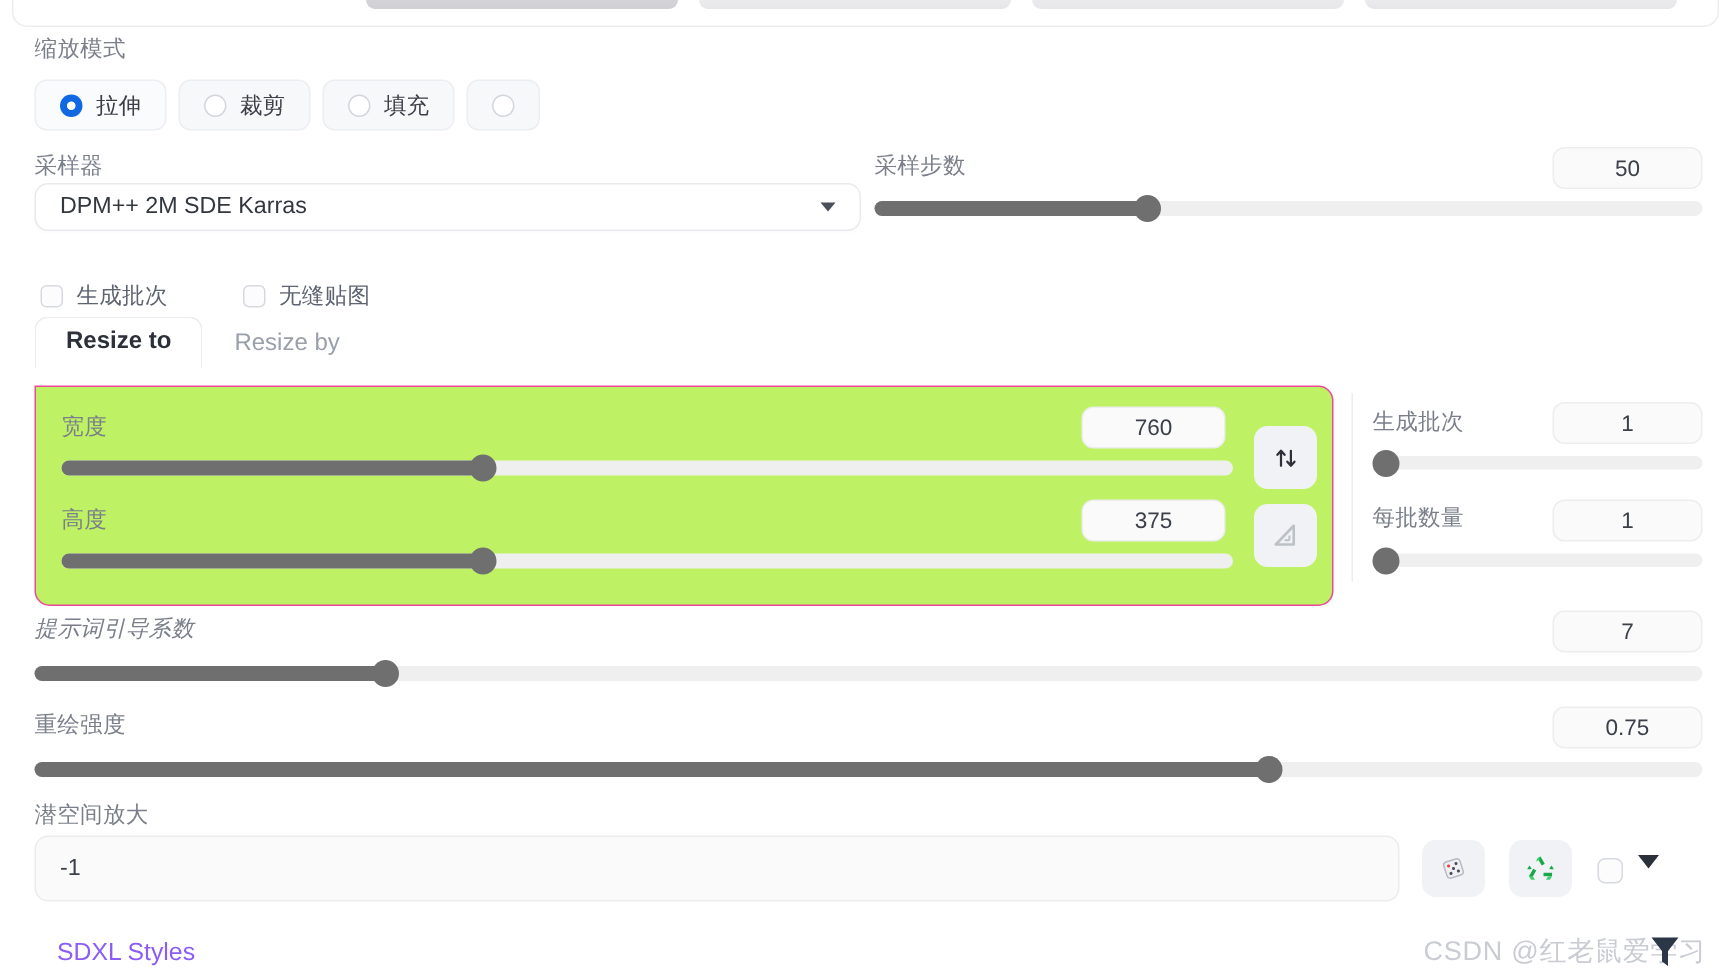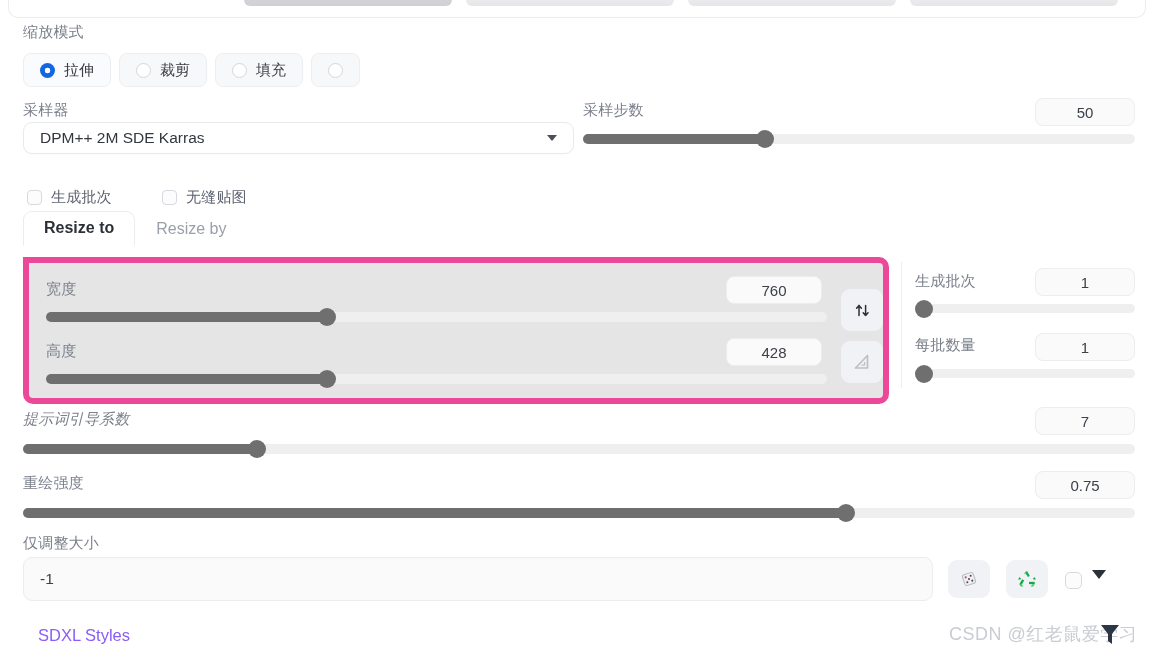--- a/index.html
+++ b/index.html
@@ -109,22 +109,22 @@
   }
   .tab.active {
     color:#2b3039; font-weight:bold;
     background:#fff;
     border-color:#ebecef; border-bottom:1px solid #fff;
   }
 
   
   .resize-panel {
     position:absolute;
-    border:6px solid #ec4899; border-radius:0 10px 10px 10px;
-    background:#e5e5e5;
+    border:1px solid #ec4899; border-radius:0 10px 10px 10px;
+    background:#bef264;
   }
 
   
   .sqbtn {
     background:#f1f2f5; border:none; border-radius:9px;
     display:flex; align-items:center; justify-content:center; cursor:pointer;
   }
 
   
   .textinput {
@@ -211,21 +211,21 @@
 
     <div style="position:absolute;left:17px;top:17px;" class="lbl">宽度</div>
     <div class="numbox" style="position:absolute;left:697px;top:13px;width:96px;">760</div>
     <div class="slider" id="sl-width" style="position:absolute;left:17px;top:48px;width:781px;">
       <div class="strack"></div>
       <div class="sfill" style="width: 36%;"></div>
       <div class="sthumb" style="left: 36%;"></div>
     </div>
 
     <div style="position:absolute;left:17px;top:79px;" class="lbl">高度</div>
-    <div class="numbox" style="position:absolute;left:697px;top:75px;width:96px;">428</div>
+    <div class="numbox" style="position:absolute;left:697px;top:75px;width:96px;">375</div>
     <div class="slider" id="sl-height" style="position:absolute;left:17px;top:110px;width:781px;">
       <div class="strack"></div>
       <div class="sfill" style="width: 36%;"></div>
       <div class="sthumb" style="left: 36%;"></div>
     </div>
 
     <div class="sqbtn" style="position:absolute;left:812px;top:26px;width:42px;height:42px;">
       <svg width="17" height="17" viewBox="0 0 17 17">
         <path d="M5 13.5 L5 3.5 M5 3.5 L2.6 6.2 M5 3.5 L7.4 6.2" stroke="#2b3039" stroke-width="1.5" fill="none" stroke-linecap="round"></path>
         <path d="M11.6 3.5 L11.6 13.5 M11.6 13.5 L9.2 10.8 M11.6 13.5 L14 10.8" stroke="#2b3039" stroke-width="1.5" fill="none" stroke-linecap="round"></path>
@@ -266,21 +266,21 @@
   </div>
 
   <div style="position:absolute;left:23px;top:474px;" class="lbl">重绘强度</div>
   <div class="numbox" style="position:absolute;left:1035px;top:471px;width:100px;">0.75</div>
   <div class="slider" id="sl-denoise" style="position:absolute;left:23px;top:507px;width:1112px;">
     <div class="strack"></div>
     <div class="sfill" style="width: 74%;"></div>
     <div class="sthumb" style="left: 74%;"></div>
   </div>
 
-  <div style="position:absolute;left:23px;top:534px;" class="lbl">仅调整大小</div>
+  <div style="position:absolute;left:23px;top:534px;" class="lbl">潜空间放大</div>
   <div class="textinput" style="position:absolute;left:23px;top:557px;width:910px;">-1</div>
 
   <div class="sqbtn" style="position:absolute;left:948px;top:560px;width:42px;height:38px;">
     <svg width="20" height="20" viewBox="0 0 20 20">
       <g transform="rotate(-18 10 10)">
         <rect x="4.4" y="4.4" width="11.2" height="11.2" rx="2.2" fill="#efeff4" stroke="#b9b9c6" stroke-width="1"></rect>
         <circle cx="7.4" cy="7.4" r="1.05" fill="#e8443a"></circle>
         <circle cx="12.6" cy="7.4" r="1.05" fill="#4a4f58"></circle>
         <circle cx="10" cy="10" r="1.05" fill="#4a4f58"></circle>
         <circle cx="7.4" cy="12.6" r="1.05" fill="#4a4f58"></circle>

